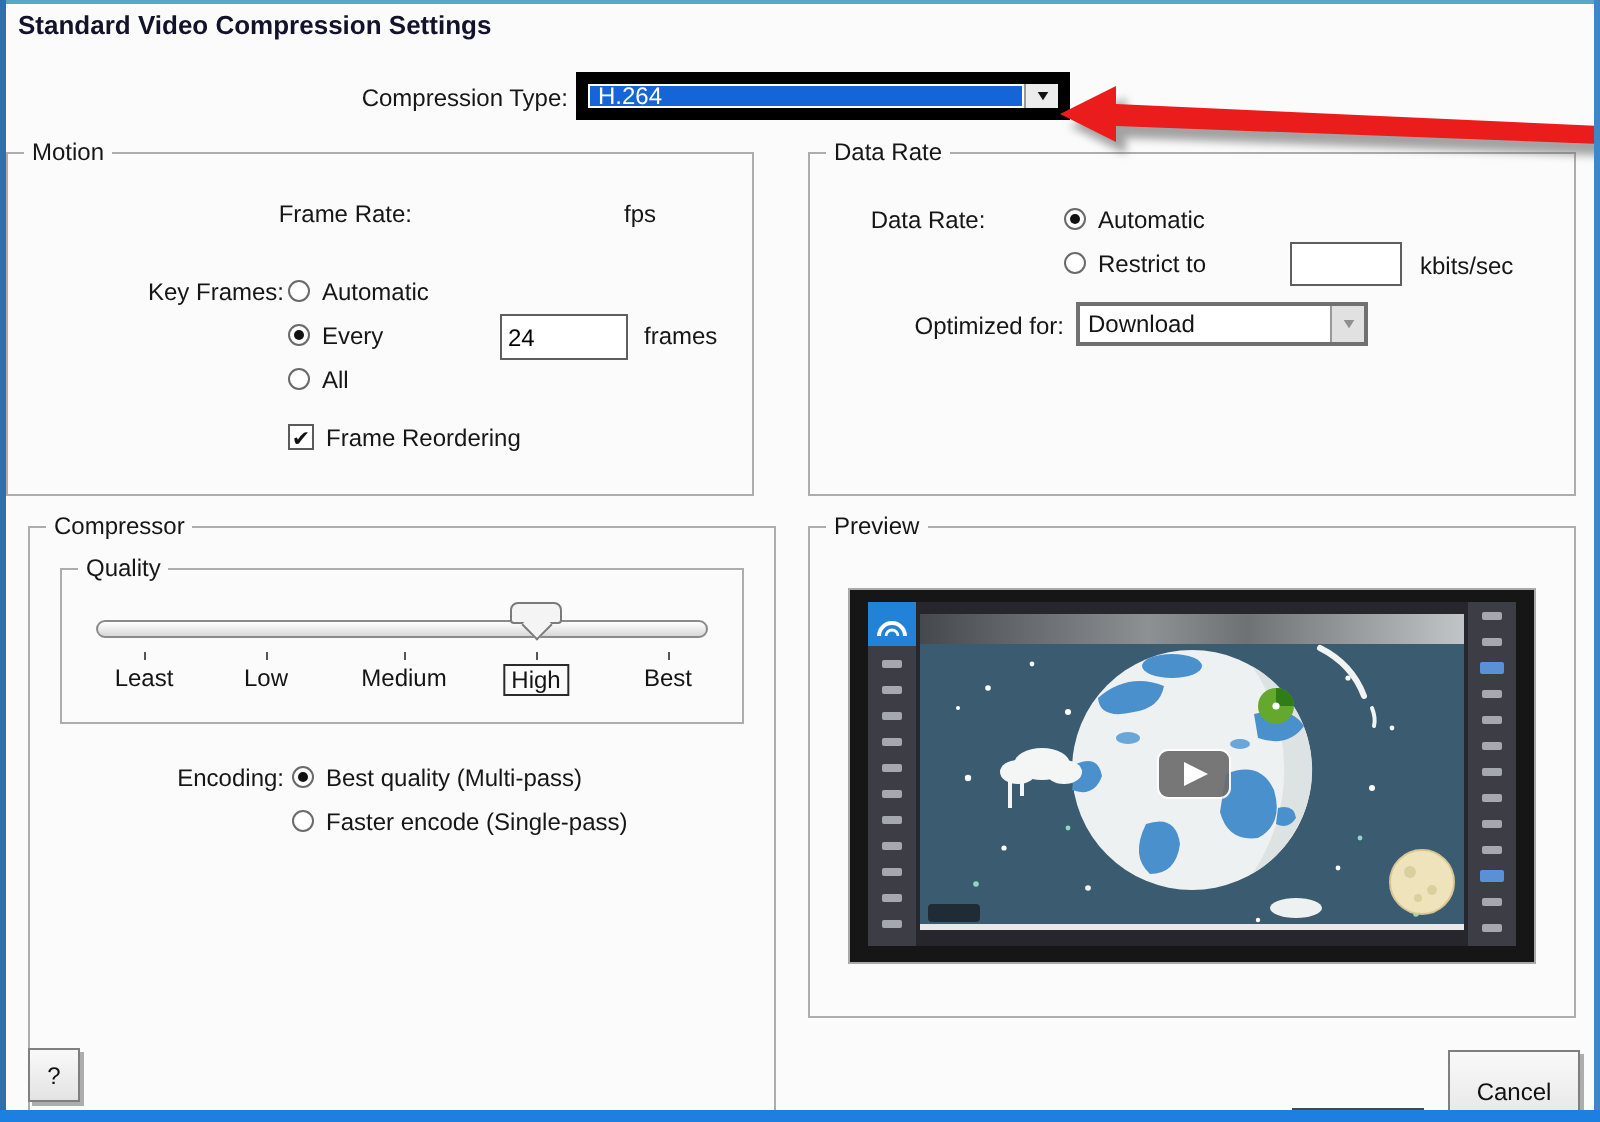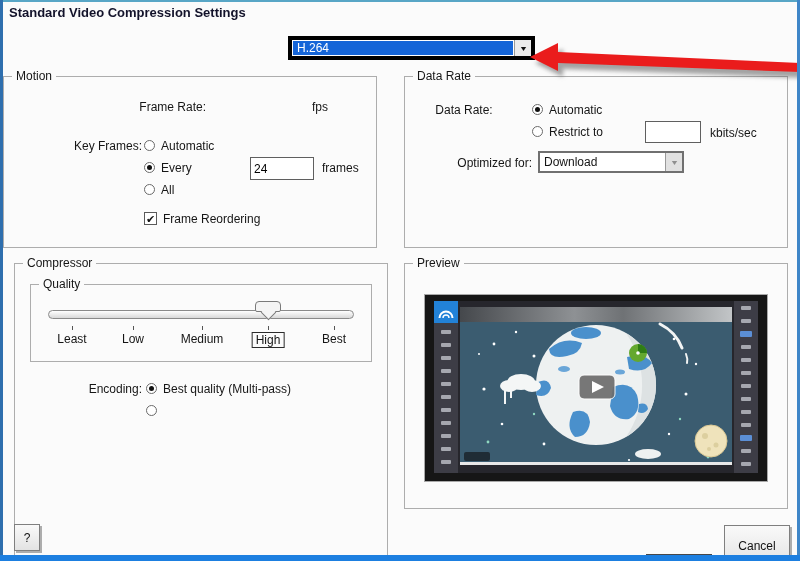--- a/index.html
+++ b/index.html
@@ -23,21 +23,21 @@
 
   
   .group { position:absolute; border:1px solid #adadad; background:transparent; }
   .legend { position:absolute; top:-8px; left:8px; background:#fbfbfb; padding:0 4px; font-size:12px; color:#161616; white-space:nowrap; }
 
   
   .combo { position:absolute; display:flex; background:#fff; }
   .combo .val { flex:1; overflow:hidden; padding:2px 4px; font-size:12px; display:flex; align-items:center; }
   .combo .btn { width:17px; background:#ececec; border-left:1px solid #999; display:flex; align-items:center; justify-content:center; cursor:default; }
   .combo .btn .tri { font-size:7px; color:#111; transform:scaleX(1.3); }
-  .combo.hl { border:4px solid #000000; }
+  .combo.hl { border:6px solid #000000; }
   .combo.hl .val { margin:1px; background:#1565d8; color:#fff; padding:1px 4px; }
   .combo.plain { border:2px solid #5f5f5f; }
   .combo.dim   { border:2px solid #707070; }
   .combo.dim .btn { background:#e1e1e1; }
   .combo.dim .btn .tri { color:#8f8f8f; }
 
   
   .tinput { position:absolute; background:#fff; border:1px solid #5f5f5f; font-family:inherit; font-size:12px; padding:2px 3px; }
 
   
@@ -66,20 +66,21 @@
 <body>
 
 <div class="window">
   <div class="edge top"></div>
   <div class="edge left"></div>
   <div class="edge right"></div>
   <div class="edge bottom"></div>
 
   <div class="titlebar-text">Standard Video Compression Settings</div>
 
+  <div class="lbl r" style="left:104px; top:42px; width:180px;">Compression Type:</div>
   <div class="combo hl" style="left:288px; top:36px; width:247px; height:24px;">
     <div class="val">H.264</div>
     <div class="btn">
       <span class="tri">▼</span>
     </div>
   </div>
 
   <svg class="arrow-svg" viewBox="0 0 280 60">
     <polygon points="10,27 38,13 38,22 280,33 280,42 38,33 38,41" fill="#ea1c1c" style="filter:drop-shadow(5px 6px 2px rgba(90,90,90,.55));"></polygon>
   </svg>
@@ -141,20 +142,21 @@
   <div class="slabel" style="left:72px;">Least</div>
   <div class="slabel" style="left:133px;">Low</div>
   <div class="slabel" style="left:202px;">Medium</div>
   <div class="slabel sel" style="left:268px;">High</div>
   <div class="slabel" style="left:334px;">Best</div>
 
   <div class="lbl r" style="left:60px; top:382px; width:82px;">Encoding:</div>
   <div class="radio checked" style="left:146px; top:383px;"></div>
   <div class="lbl" style="left:163px; top:382px;">Best quality (Multi-pass)</div>
   <div class="radio" style="left:146px; top:405px;"></div>
+  <div class="lbl" style="left:163px; top:404px;">Faster encode (Single-pass)</div>
 
   <div class="group" style="left:404px; top:263px; width:384px; height:246px;">
     <div class="legend">Preview</div>
   </div>
 
   <div class="preview-box">
     <svg width="344" height="188" viewBox="0 0 344 188">
 
       <rect x="0.5" y="0.5" width="343" height="187" fill="#161616" stroke="#a9a9a9"></rect>
 

